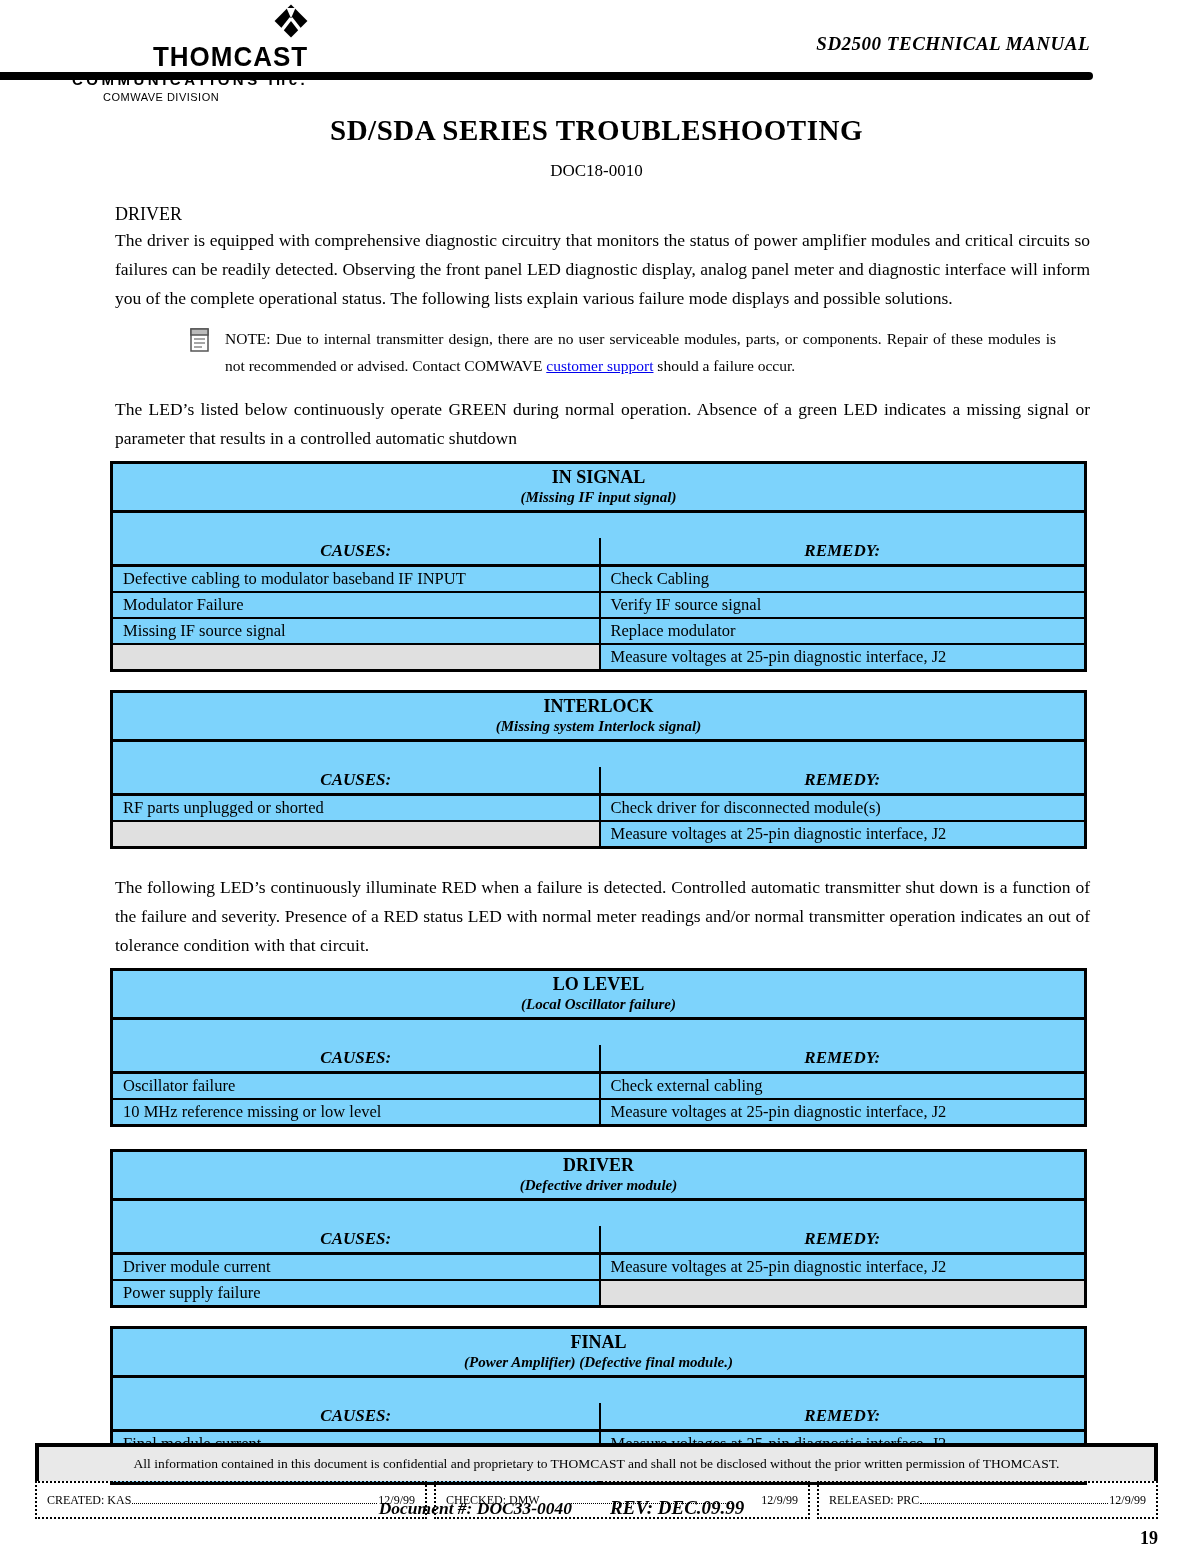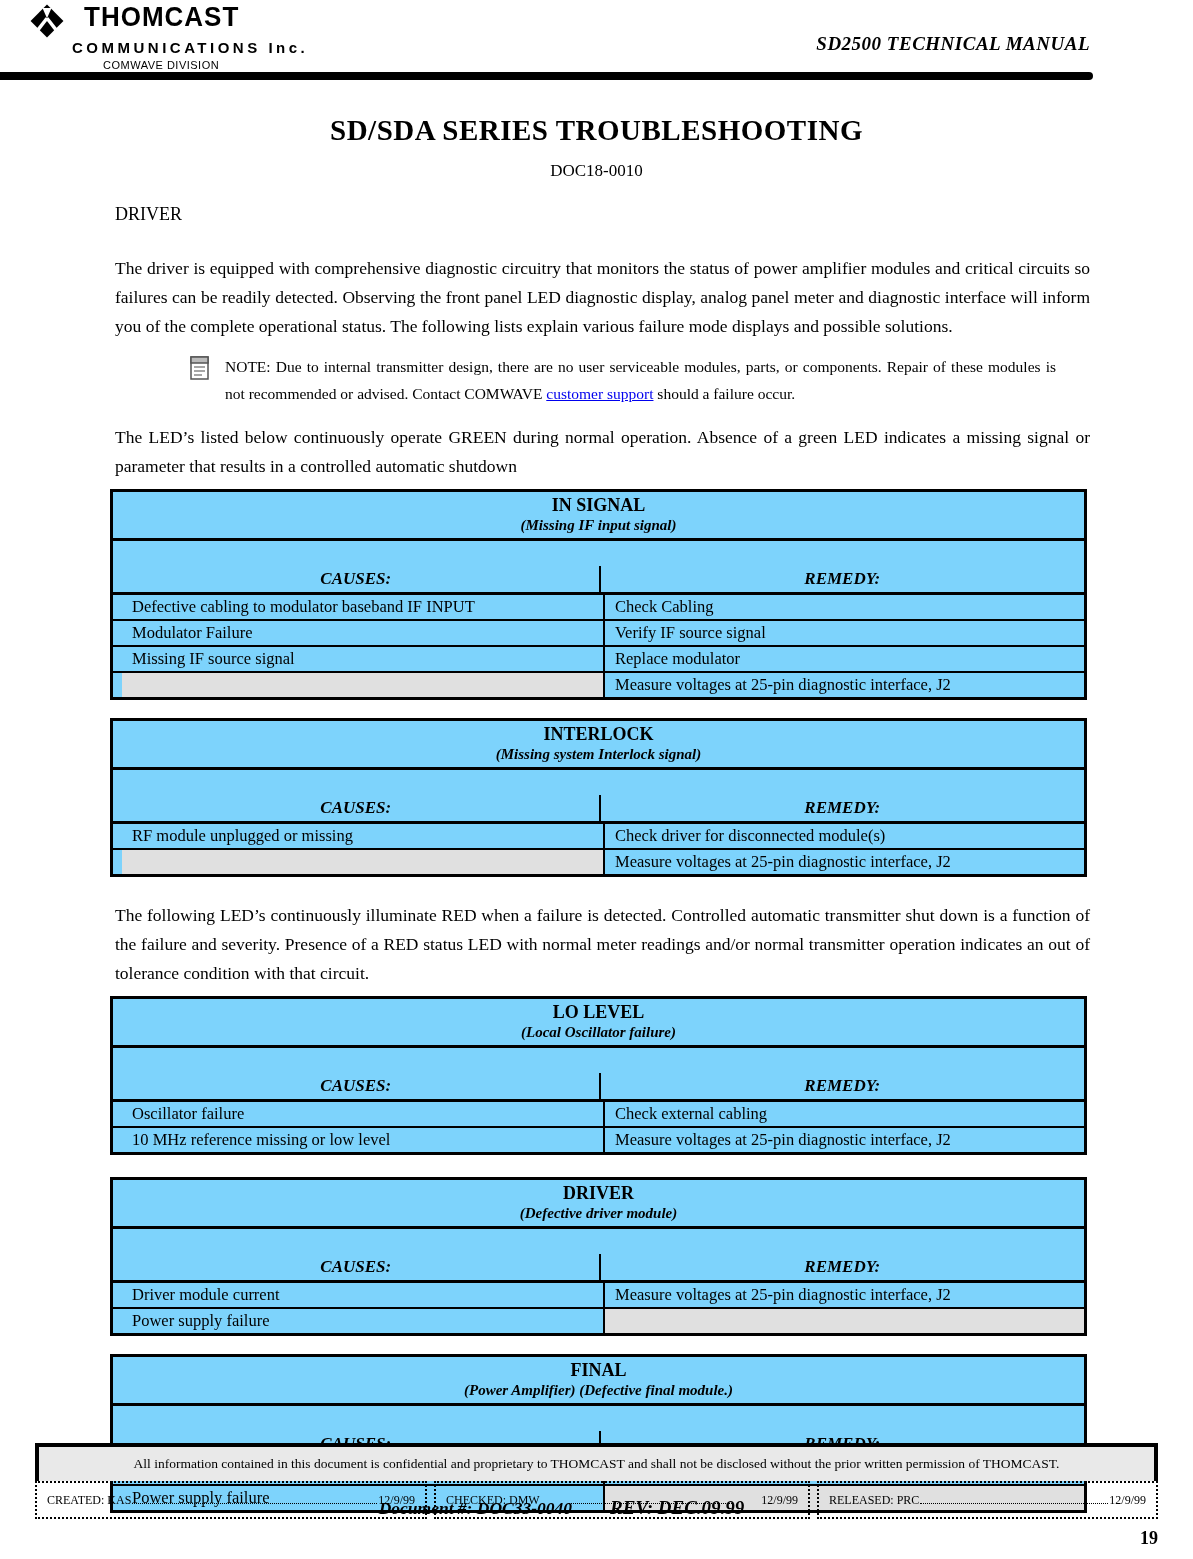--- a/index.html
+++ b/index.html
@@ -8,53 +8,53 @@
     position:relative;
     width:1193px; height:1559px;
     background:#fff;
     font-family:"Liberation Serif", serif;
     color:#000;
     overflow:hidden;
   }
   
   .hdr { position:relative; height:72px; }
   .logo { position:absolute; left:30px; top:4px; font-family:"Liberation Sans", sans-serif; }
-  .logo-row { display:flex; align-items:flex-start; gap:20px; }
+  .logo-row { display:flex; align-items:flex-end; gap:6px;flex-direction:column; }
   .logo-mark { width:34px; height:34px; flex:0 0 auto; }
   .logo-l1 { font-size:26px; font-weight:900; letter-spacing:1px; line-height:1; transform:scaleY(1.05); }
   .logo-l2 { font-size:15px; font-weight:900; letter-spacing:3.5px; margin:2px 0 0 42px; line-height:1.1; }
   .logo-l3 { font-size:11px; font-weight:normal; letter-spacing:0.5px; margin:3px 0 0 73px; line-height:1; }
   .manual-title {
     position:absolute; right:103px; top:33px;
     font-size:19px; font-weight:bold; font-style:italic; letter-spacing:0.5px;
   }
   .rule { width:1093px; height:8px; background:#000; border-radius:0 4px 4px 0; }
   
   .doc-title { margin-top:33px; text-align:center; font-size:29px; font-weight:bold; line-height:34px; letter-spacing:0.5px; }
   .doc-num   { margin-top:13px; text-align:center; font-size:17px; line-height:21px; }
   
   .content { margin-left:115px; width:975px; }
   .sec-head { margin-top:21px; font-size:18px; line-height:24px; }
-  .para { font-size:17.5px; line-height:29px; text-align:justify;margin-top:28px; }
+  .para { font-size:17.5px; line-height:29px; text-align:justify; }
   .note-block { margin:12px 0 0 75px; width:866px; display:flex; gap:16px; }
   .note-icon { width:19px; height:24px; flex:0 0 auto; margin-top:3px; }
   .note-text { font-size:15.5px; line-height:27px; text-align:justify; }
   .green-para { margin-top:16px; }
   .red-para { margin-top:24px; }
   a.support-link { color:#0000EE; text-decoration:underline; cursor:pointer; }
   
   .tbl-wrap { margin-left:110px; width:977px; }
   .tbl { border:3px solid #000; background:#7dd3fc; }
   .tbl-title { border-bottom:3px solid #000; text-align:center; padding:2px 0 4px; }
   .tbl-name { font-size:18px; font-weight:bold; line-height:22px; }
   .tbl-sub  { font-size:15px; font-weight:bold; font-style:italic; line-height:18px; }
   .tbl-head { display:flex; border-bottom:3px solid #000; }
   .tbl-head .th { width:50%; text-align:center; font-size:17px; font-weight:bold; font-style:italic; padding:2px 0 3px; line-height:21px;margin-top:25px; }
   .tbl-head .th + .th { border-left:2px solid #000; }
-  .tbl-row { display:flex; border-bottom:2px solid #000;padding-left:9px; }
+  .tbl-row { display:flex; border-bottom:2px solid #000; }
   .tbl-row:last-child { border-bottom:none; }
   .tbl-row .td { width:50%; font-size:16.5px; line-height:21px; padding:1px 10px 2px; }
   .tbl-row .td + .td { border-left:2px solid #000; }
   .td.gray { background:#E0E0E0; }
   .mt18 { margin-top:18px; } .mt8 { margin-top:8px; } .mt22 { margin-top:22px; }
   
   .footer { position:absolute; left:35px; top:1443px; width:1123px; }
   .conf-bar {
     background:#E9E9E9;
     border-top:4px solid #000; border-left:4px solid #000; border-right:4px solid #000;
@@ -150,21 +150,21 @@
       <div class="tbl">
         <div class="tbl-title">
           <div class="tbl-name">INTERLOCK</div>
           <div class="tbl-sub">(Missing system Interlock signal)</div>
         </div>
         <div class="tbl-head">
           <div class="th">CAUSES:</div>
           <div class="th">REMEDY:</div>
         </div>
         <div class="tbl-row">
-          <div class="td">RF module unplugged or missing</div>
+          <div class="td">RF parts unplugged or shorted</div>
           <div class="td">Check driver for disconnected module(s)</div>
         </div>
         <div class="tbl-row">
           <div class="td gray"></div>
           <div class="td">Measure voltages at 25-pin diagnostic interface, J2</div>
         </div>
       </div>
     </div>
 
   <div class="content">

